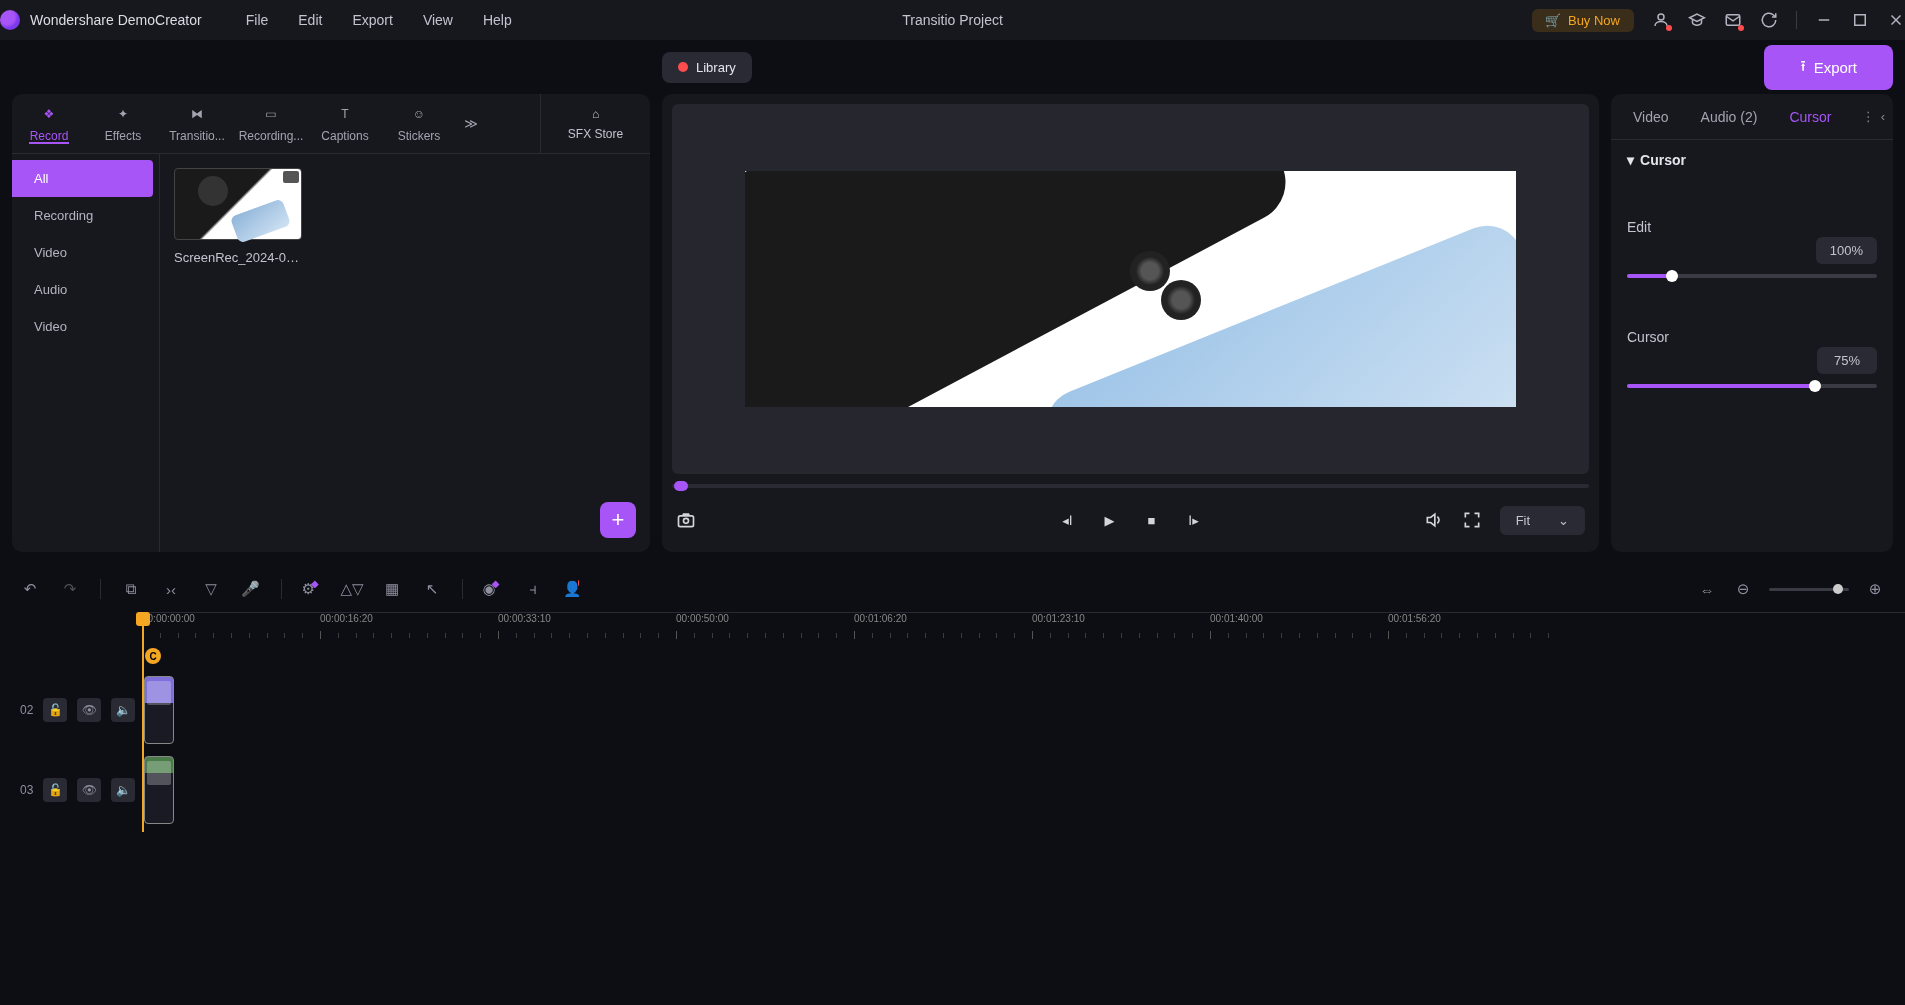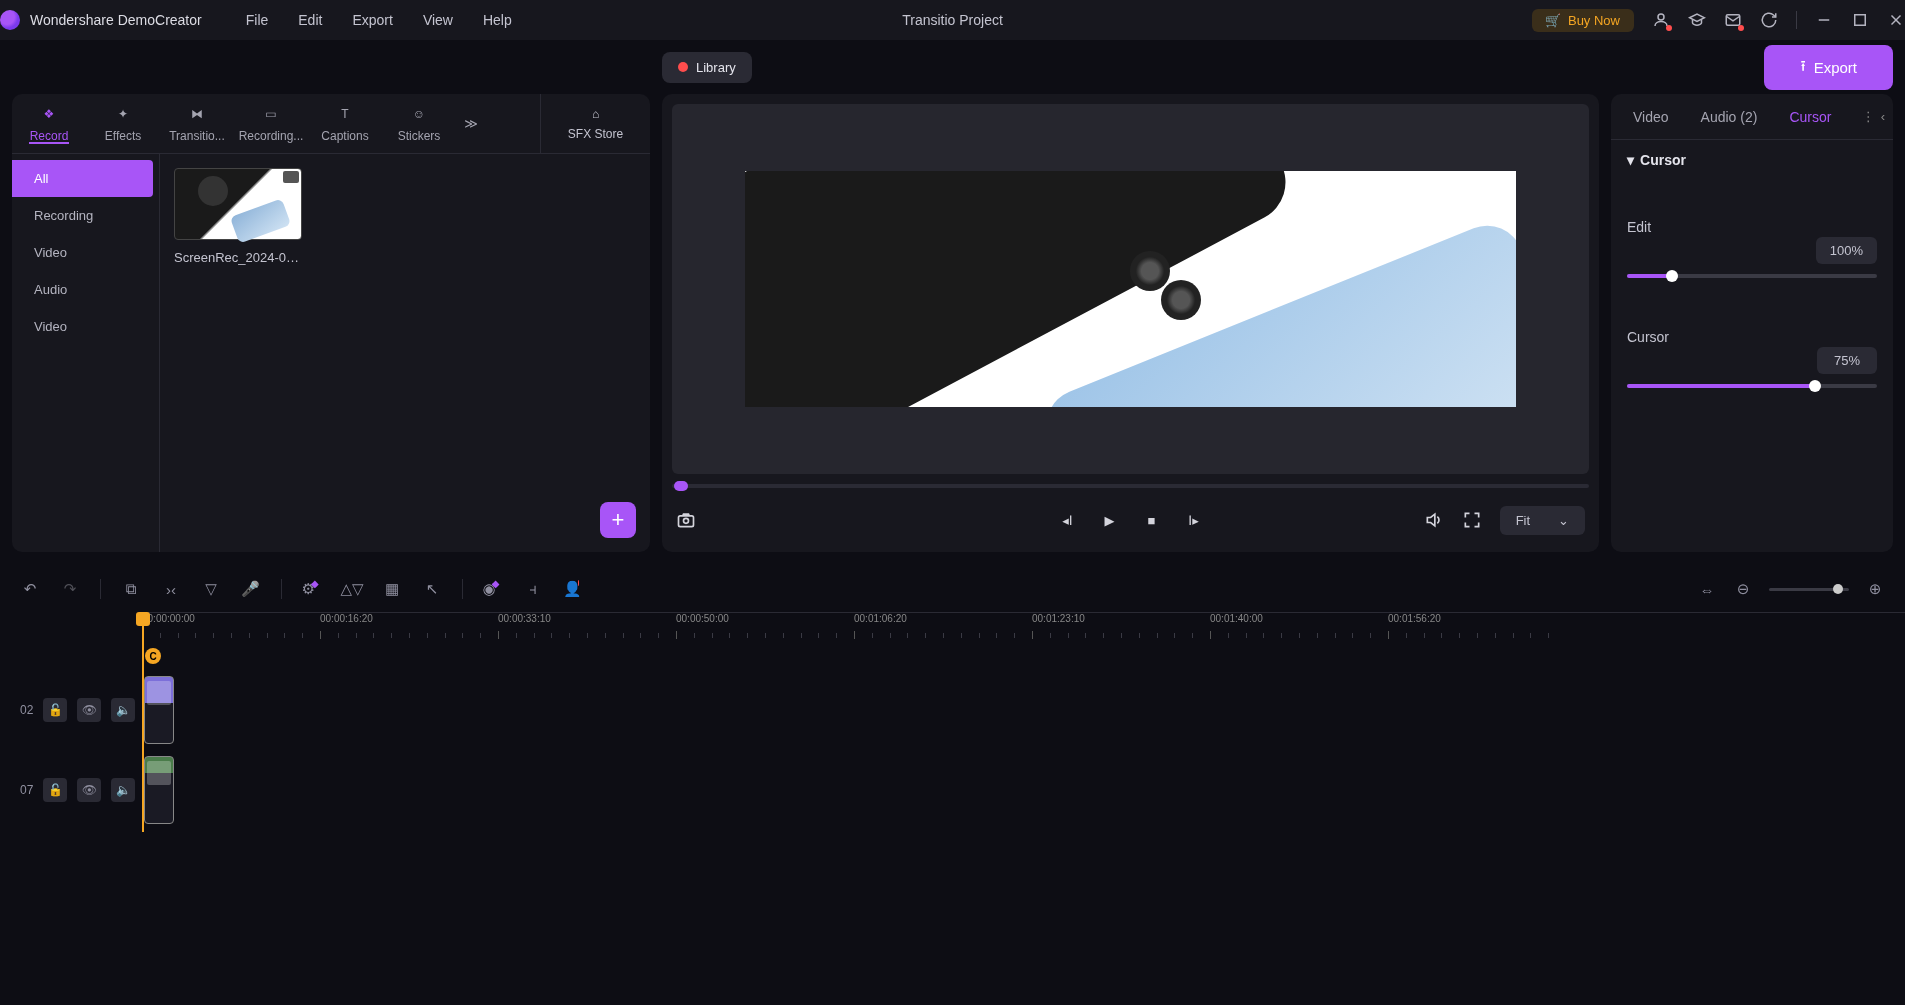--- a/index.html
+++ b/index.html
@@ -451,21 +451,21 @@
         <div class="track-btn">🔓</div>
         <div class="track-btn">👁</div>
         <div class="track-btn">🔈</div>
       </div>
       <div class="clip purple">
           <div class="clip-inner"></div>
         </div>
     </div>
     <div class="track">
       <div class="track-head">
-        <span class="track-num">07</span>
+        <span class="track-num">03</span>
         <div class="track-btn">🔓</div>
         <div class="track-btn">👁</div>
         <div class="track-btn">🔈</div>
       </div>
       <div class="clip green">
           <div class="clip-inner"></div>
         </div>
     </div>
   </div>
 </div>

